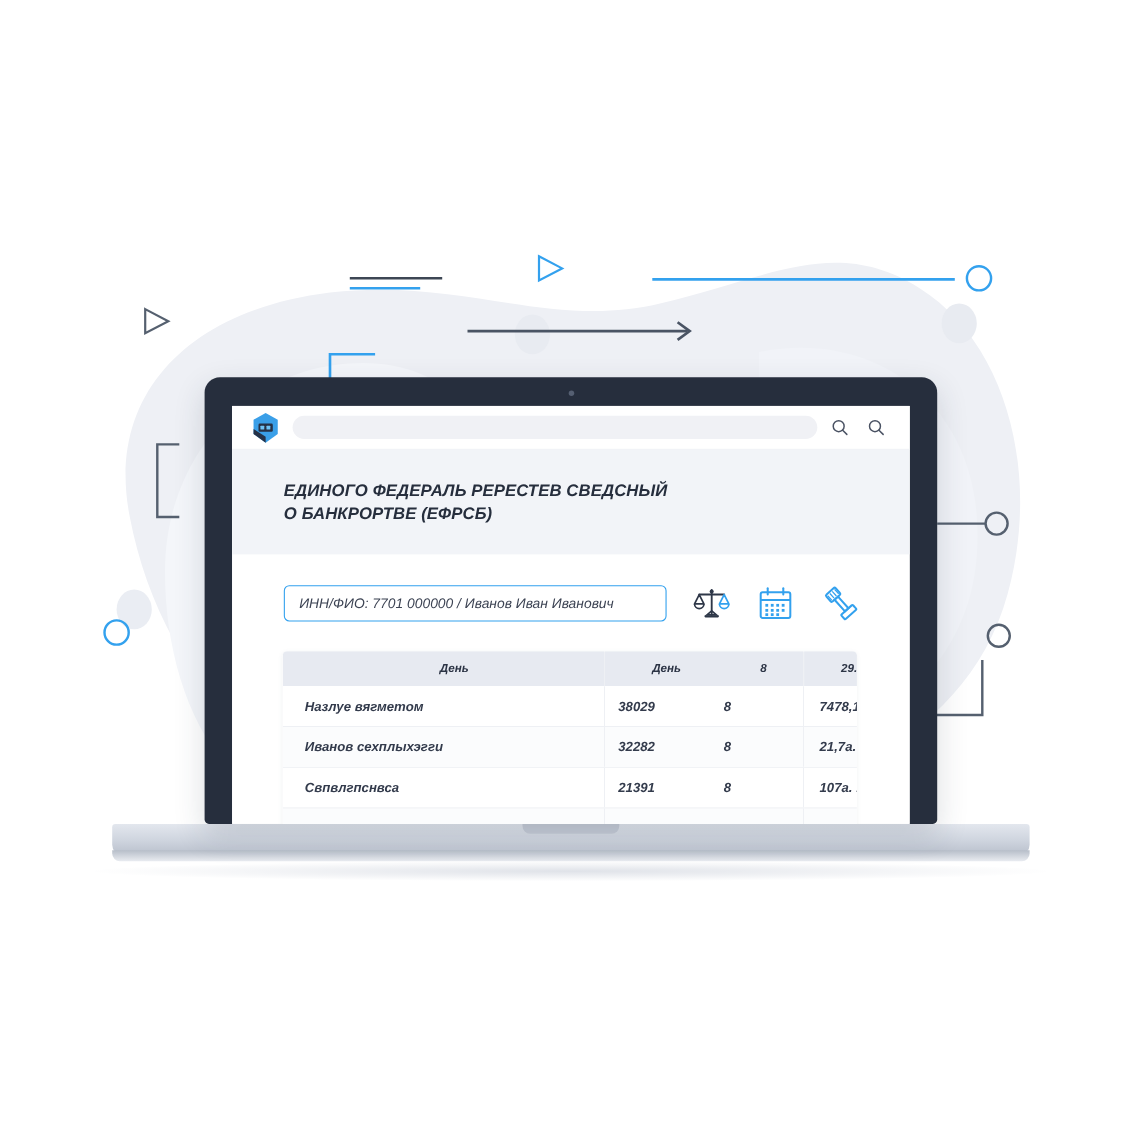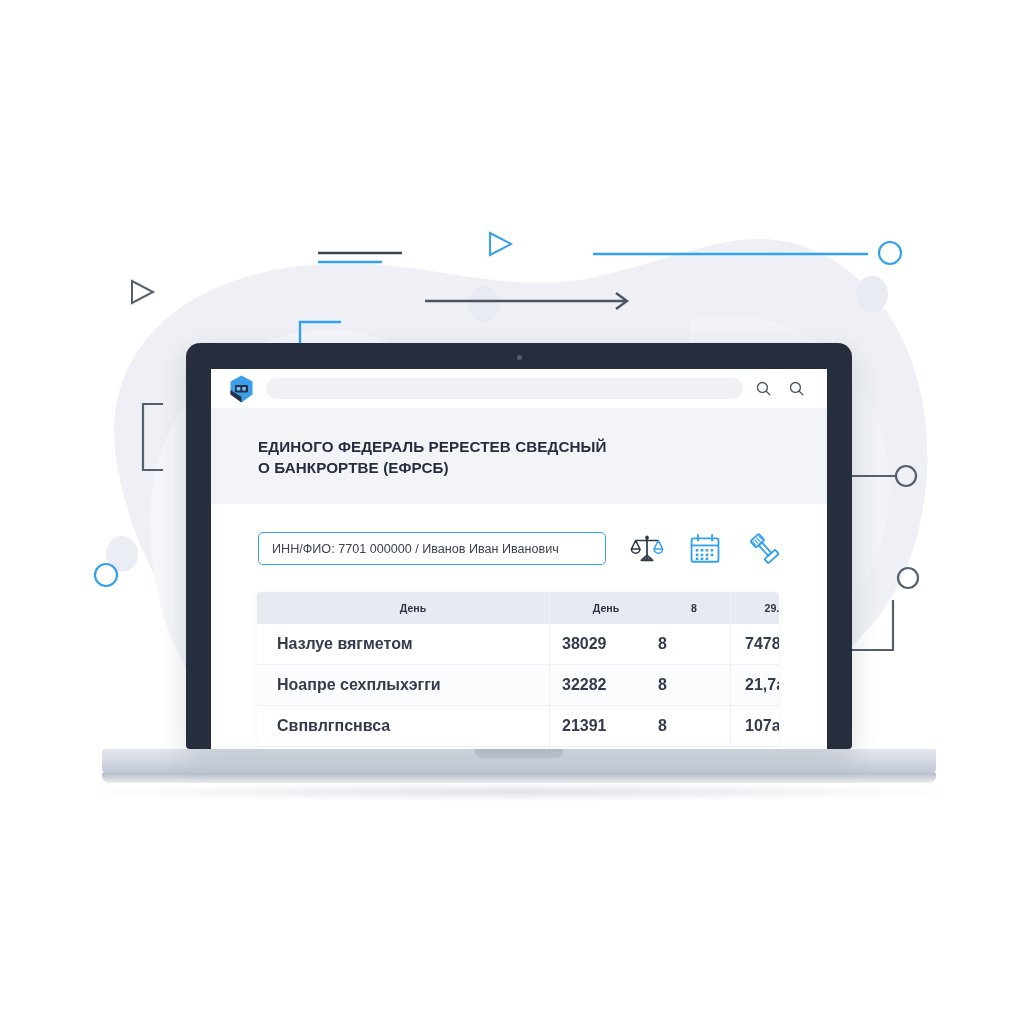--- a/index.html
+++ b/index.html
@@ -19,20 +19,21 @@
   .laptop{
     position:absolute;
     left:186px;top:343px;
     width:666px;height:406px;
   }
   .lid{
     position:absolute;left:0;top:0;width:666px;height:406px;
     background:#262e3d;
     border-radius:14px 14px 4px 4px;
     box-shadow:0 10px 28px rgba(40,50,70,.16);
+    font-style:italic;
   }
   .camera{
     position:absolute;left:50%;top:12px;margin-left:-2.5px;
     width:5px;height:5px;border-radius:50%;
     background:#555f72;
   }
   .screen{
     position:absolute;left:25px;top:26px;
     width:616px;height:380px;
     background:#ffffff;
@@ -122,21 +123,21 @@
   }
   table{width:100%;border-collapse:collapse;table-layout:fixed;}
   thead th{
     background:#e7eaf1;
     font-size:10.6px;font-weight:700;color:#2c3445;
     text-align:center;
     padding:10px 0;
     filter:blur(.22px);
   }
   tbody td{
-    font-size:16px;color:#333b4c;font-weight:600;
+    font-size:12px;color:#333b4c;font-weight:600;
     padding:11px 0;
     border-bottom:1px solid #eef0f4;
     background:#fff;
     filter:blur(.3px);
     margin-top:40px;
   }
   tbody tr:nth-child(even) td{background:#fbfcfd;}
   .c1{width:272px;padding-left:20px !important;}
   .c2{width:88px;border-left:1px solid #eef0f4;padding-left:12px !important;}
   .c3{width:72px;padding-left:8px !important;}
@@ -305,21 +306,21 @@
                 </tr>
               </thead>
               <tbody>
                 <tr>
                   <td class="c1">Назлуе вягметом</td>
                   <td class="c2">38029</td>
                   <td class="c3">8</td>
                   <td class="c4">7478,152</td>
                 </tr>
                 <tr>
-                  <td class="c1">Ноапре сехплыхэгги</td>
+                  <td class="c1">Иванов сехплыхэгги</td>
                   <td class="c2">32282</td>
                   <td class="c3">8</td>
                   <td class="c4">21,7а. 181</td>
                 </tr>
                 <tr>
                   <td class="c1">Свпвлгпснвса</td>
                   <td class="c2">21391</td>
                   <td class="c3">8</td>
                   <td class="c4">107а. 181</td>
                 </tr>

